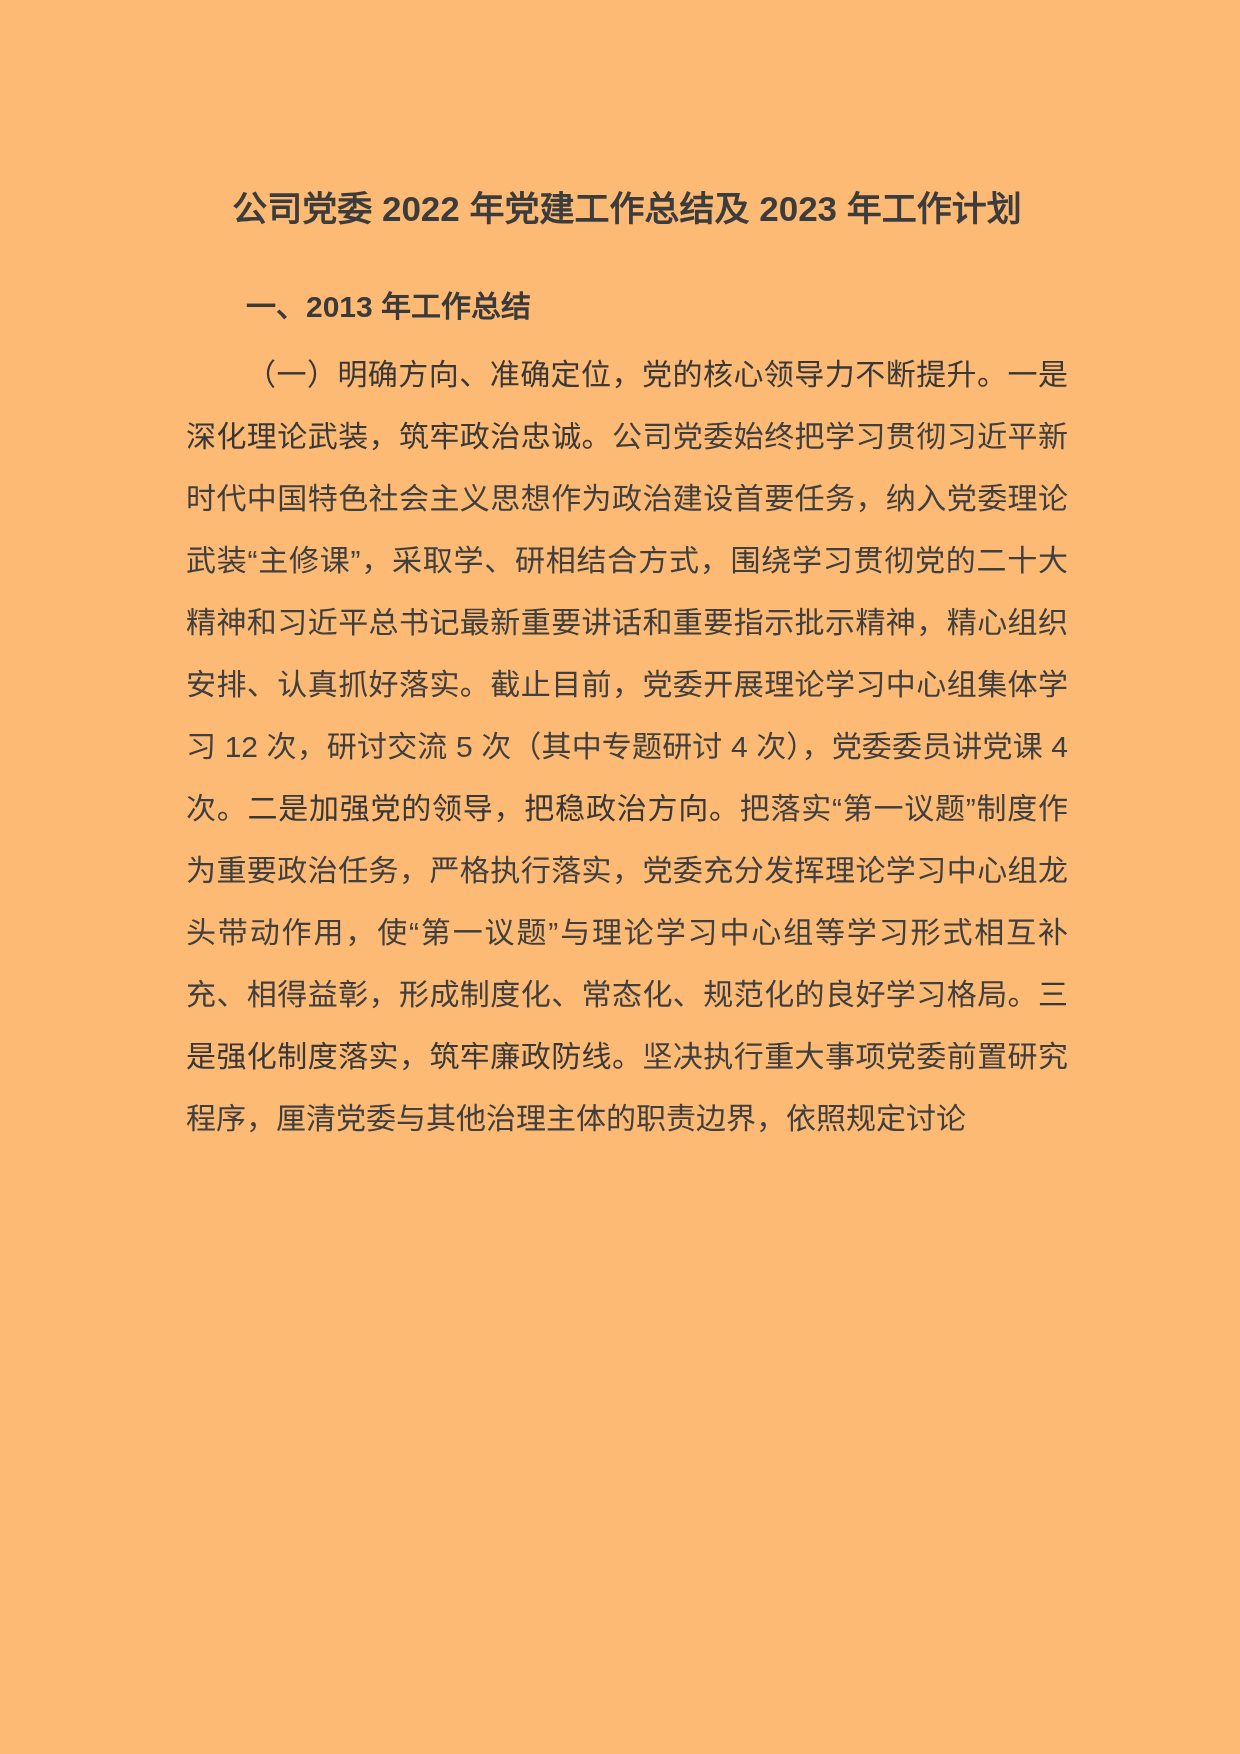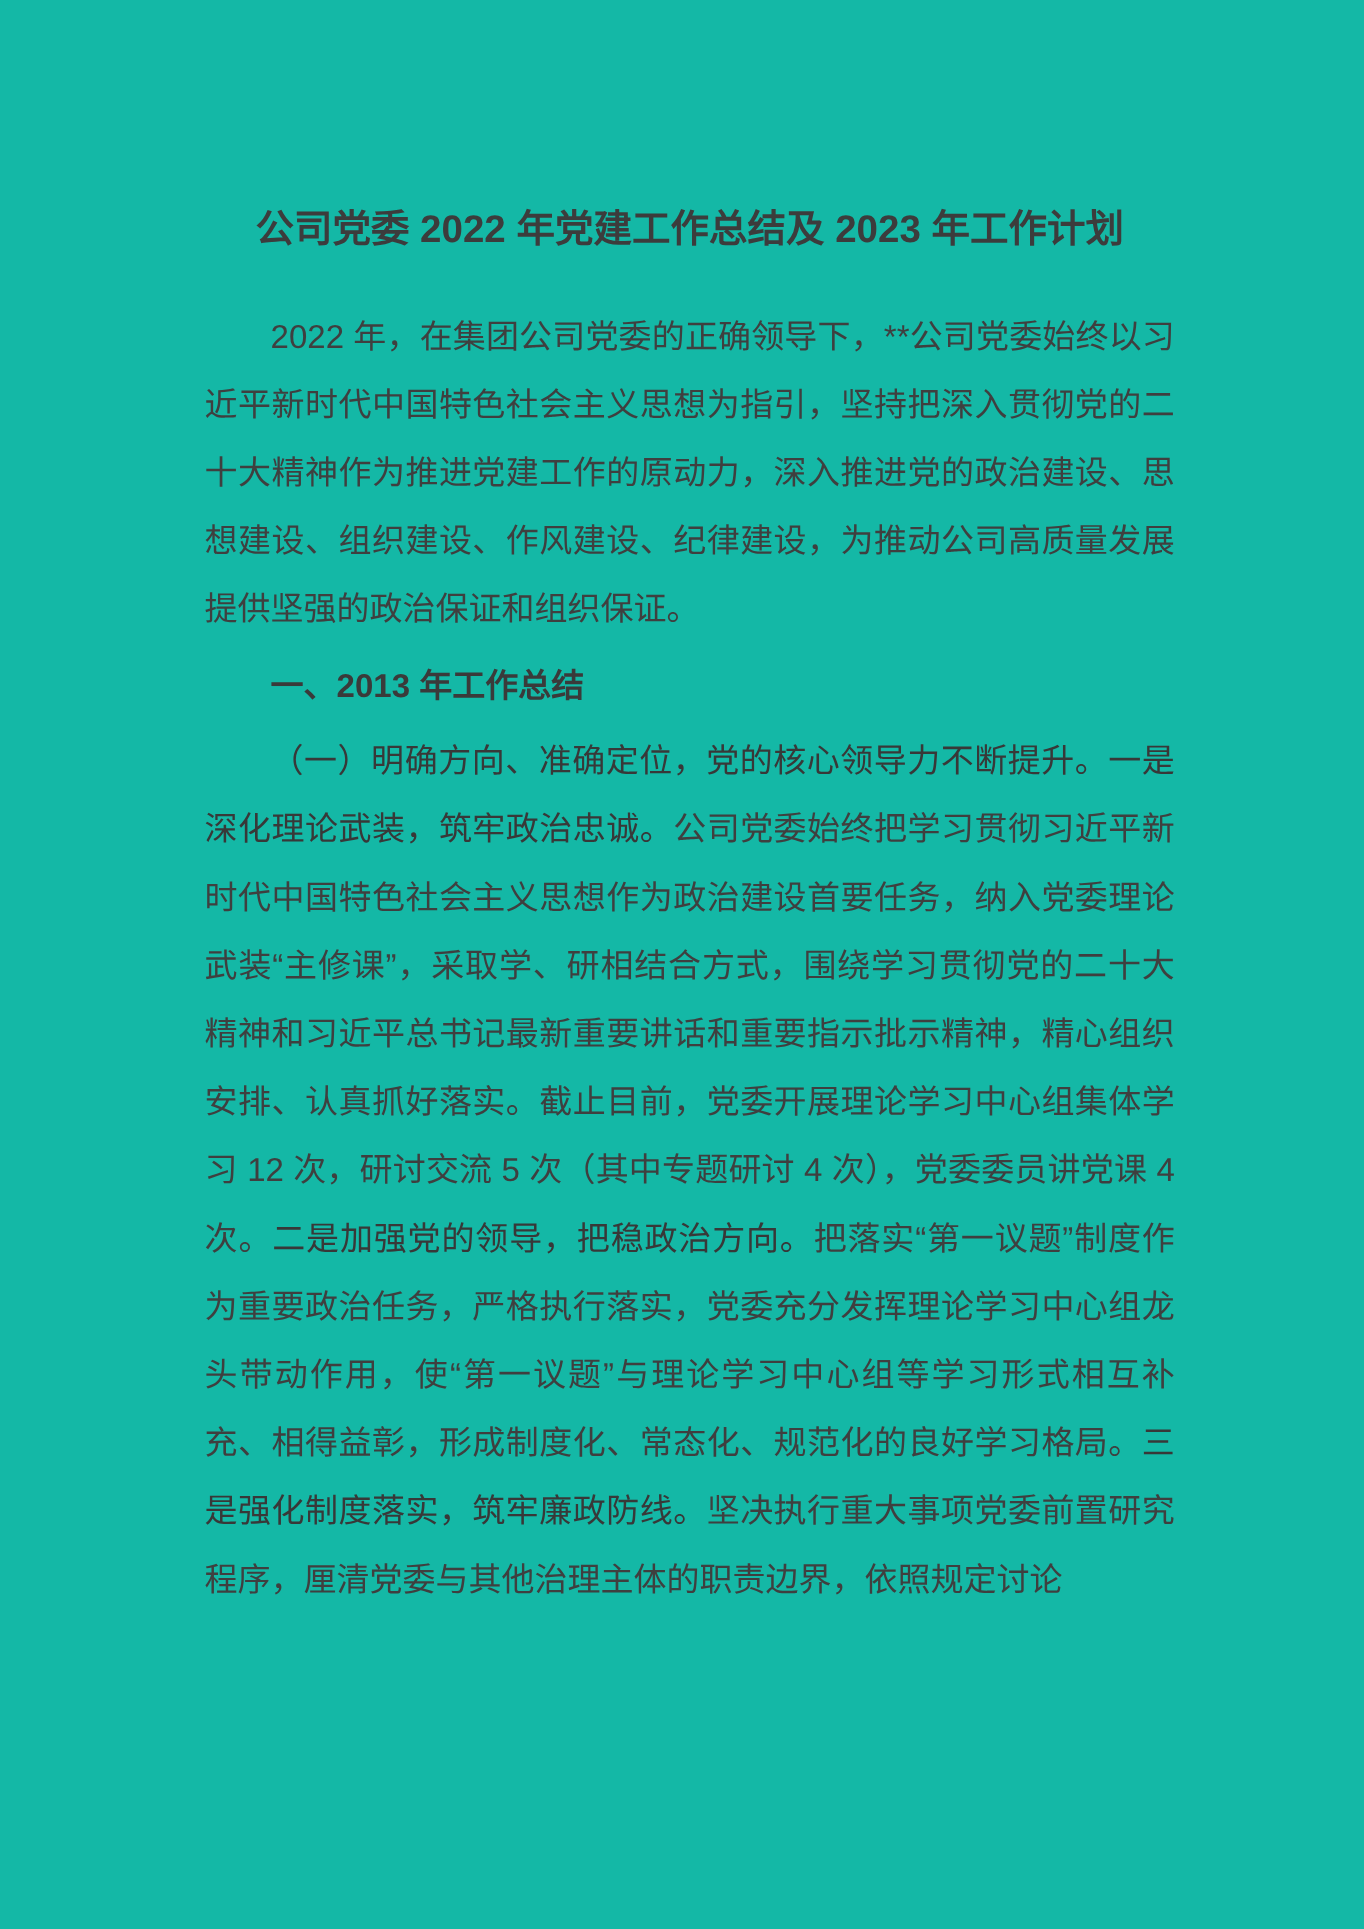--- a/index.html
+++ b/index.html
@@ -5,21 +5,21 @@
   html, body {
     margin: 0;
     padding: 0;
     background: #ffffff;
   }
   .page {
     position: relative;
     width: 1240px;
     height: 1754px;
     box-sizing: border-box;
-    background: #14b8a6;
+    background: #fdba74;
     padding: 186px 172px 0 186px;
     overflow: hidden;
     color: #3f3f3f;
     font-family: "Liberation Sans", "DejaVu Sans", sans-serif;
   }
   .doc-title {
     font-size: 35px;
     line-height: 46px;
     font-weight: 700;
     text-align: center;
@@ -48,18 +48,17 @@
     font-weight: 400;
     color: #383838;
   }
 </style>
 </head>
 <body>
 
 <div class="page">
   <h1 class="doc-title">公司党委 2022 年党建工作总结及 2023 年工作计划</h1>
 
-  <p class="para">2022 年，在集团公司党委的正确领导下，**公司党委始终以习近平新时代中国特色社会主义思想为指引，坚持把深入贯彻党的二十大精神作为推进党建工作的原动力，深入推进党的政治建设、思想建设、组织建设、作风建设、纪律建设，为推动公司高质量发展提供坚强的政治保证和组织保证。</p>
 
   <h2 class="section-heading">一、2013 年工作总结</h2>
 
   <p class="para"><strong>（一）明确方向、准确定位，党的核心领导力不断提升。一是深化理论武装，筑牢政治忠诚。</strong><span>公司党委始终把学习贯彻习近平新时代中国特色社会主义思想作为政治建设首要任务，纳入党委理论武装“主修课”，采取学、研相结合方式，围绕学习贯彻党的二十大精神和习近平总书记最新重要讲话和重要指示批示精神，精心组织安排、认真抓好落实。截止目前，党委开展理论学习中心组集体学习 12 次，研讨交流 5 次（其中专题研讨 4 次），党委委员讲党课 4 次。</span><strong>二是加强党的领导，把稳政治方向。</strong><span>把落实“第一议题”制度作为重要政治任务，严格执行落实，党委充分发挥理论学习中心组龙头带动作用，使“第一议题”与理论学习中心组等学习形式相互补充、相得益彰，形成制度化、常态化、规范化的良好学习格局。</span><strong>三是强化制度落实，筑牢廉政防线。</strong><span>坚决执行重大事项党委前置研究程序，厘清党委与其他治理主体的职责边界，依照规定讨论</span></p>
 </div>
 
 </body></html>

